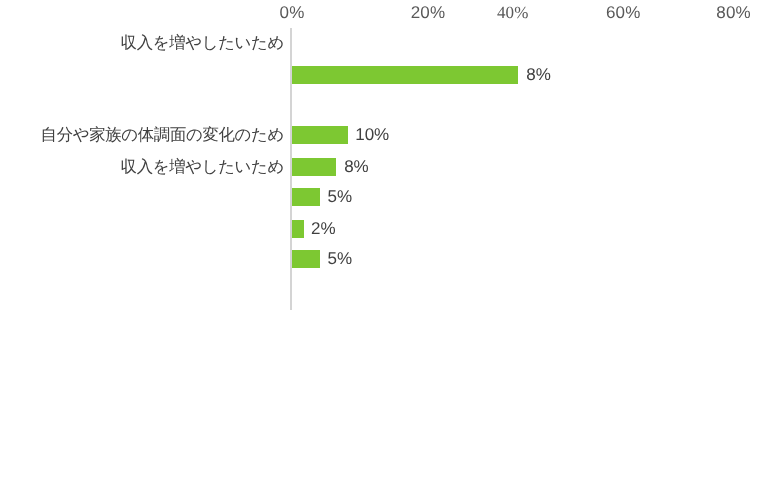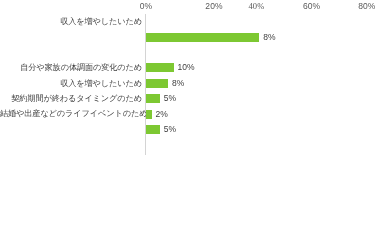--- a/index.html
+++ b/index.html
@@ -122,28 +122,26 @@
         </div>
       </div>
       <div class="row">
         <div class="cat-label-wrap">収入を増やしたいため</div>
         <div class="bar-area">
           <div class="bar" style="width: 22.08px; background: rgb(125, 200, 50);"></div>
           <span class="bar-value">8%</span>
         </div>
       </div>
       <div class="row">
-        <div class="cat-label-wrap">契約期間が終わるタイミングのため</div>
         <div class="bar-area">
           <div class="bar" style="width: 13.8px; background: rgb(125, 200, 50);"></div>
           <span class="bar-value">5%</span>
         </div>
       </div>
       <div class="row">
-        <div class="cat-label-wrap">結婚や出産などのライフイベントのため</div>
         <div class="bar-area">
           <div class="bar" style="width: 5.52px; background: rgb(125, 200, 50);"></div>
           <span class="bar-value">2%</span>
         </div>
       </div>
       <div class="row">
         <div class="bar-area">
           <div class="bar" style="width: 13.8px; background: rgb(125, 200, 50);"></div>
           <span class="bar-value">5%</span>
         </div>

